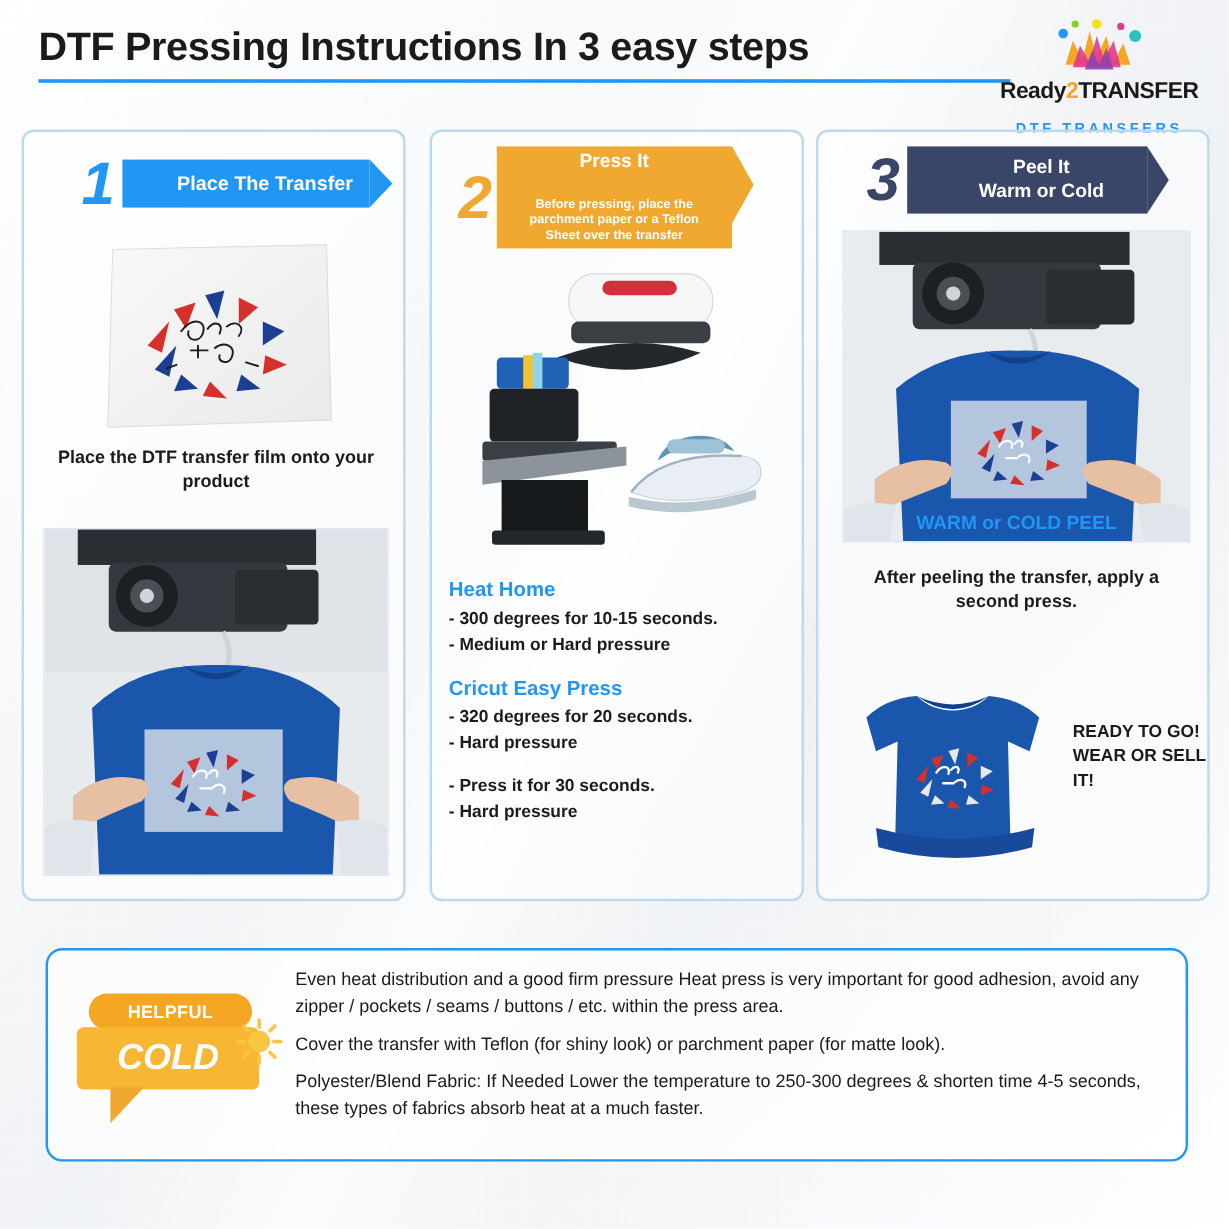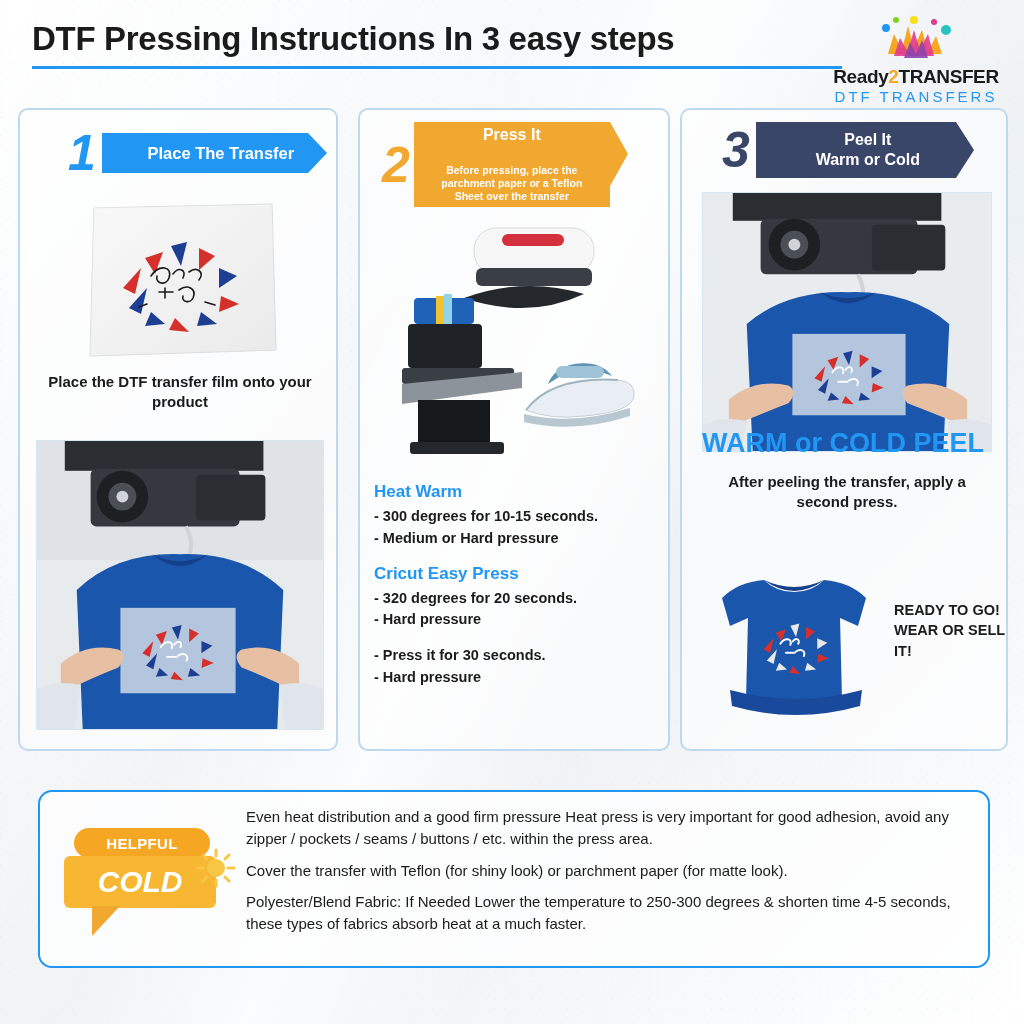--- a/index.html
+++ b/index.html
@@ -40,21 +40,21 @@
   }
   .logo {
     position: absolute; right: 18px; top: 14px; width: 180px; text-align: center;
   }
   .logo-burst { position: relative; height: 52px; }
   .logo-text {
     font-size: 19px; font-weight: bold; color: #1a1a1a; letter-spacing: -0.4px;
   }
   .logo-text .num { color: #f5a623; }
   .logo-sub {
-    font-size: 15px; letter-spacing: 3px; color: #2196f3; font-weight: normal; margin-top: 0;
+    font-size: 12px; letter-spacing: 3px; color: #2196f3; font-weight: bold; margin-top: 12px;
   }
 
   
   .cards { position: absolute; left: 0; top: 108px; width: 1024px; height: 650px; }
   .card {
     position: absolute; top: 0;
     border: 2px solid #bcd9f0; border-radius: 10px;
     background: rgba(255,255,255,0.55);
   }
   #card1 { left: 18px;  width: 320px; height: 643px; }
@@ -120,22 +120,22 @@
   #b3 .ribbon::after {
     content:""; position:absolute; right:-18px; top:0;
     border-top: 28px solid transparent; border-bottom: 28px solid transparent;
     border-left: 18px solid #3a4668;
   }
   .photo3 {
     position: absolute; left: 20px; top: 82px; width: 290px; height: 260px;
     border: 1px solid #d7e6f3; overflow: hidden;
   }
   .peel-label {
-    position: absolute; left: 20px; top: 318px; width: 290px; text-align: left;
-    font-size: 27px; font-weight: bold; color: #2196f3;
+    position: absolute; left: 20px; top: 318px; width: 290px; text-align: center;
+    font-size: 16px; font-weight: bold; color: #2196f3;
   }
   .cap3 {
     position: absolute; left: 20px; top: 362px; width: 290px; text-align: center;
     font-size: 15px; font-weight: bold; color: #1b1b1b; line-height: 1.35;
   }
   .photo3b { position: absolute; left: 14px; top: 430px; width: 200px; height: 200px; }
   .ready {
     position: absolute; left: 212px; top: 490px; width: 116px;
     font-size: 14.5px; font-weight: bold; color: #1b1b1b; line-height: 1.4;
   }
@@ -333,21 +333,21 @@
             <path d="M4,56 q26,-34 92,-30" fill="none" stroke="#9fb4c2" stroke-width="2"></path>
             <path d="M26,30 q30,-22 64,-8 q-12,-16 -38,-12 q-20,4 -26,20 Z" fill="#5e94b5"></path>
             <rect x="34" y="12" width="48" height="12" rx="6" fill="#9fc3d6"></rect>
             <path d="M2,60 q48,12 106,-6 l0,8 q-56,18 -106,6 Z" fill="#b9c7d1"></path>
           </g>
         </svg>
       </div>
 
       <div class="specs">
         <div class="spec-blk">
-          <div class="spec-h">Heat Warm</div>
+          <div class="spec-h">Heat Home</div>
           <div class="spec-l">- 300 degrees for 10-15 seconds.</div>
           <div class="spec-l">- Medium or Hard pressure</div>
         </div>
         <div class="spec-blk">
           <div class="spec-h">Cricut Easy Press</div>
           <div class="spec-l">- 320 degrees for 20 seconds.</div>
           <div class="spec-l">- Hard pressure</div>
         </div>
         <div class="spec-blk">
           <div class="spec-l">- Press it for 30 seconds.</div>

